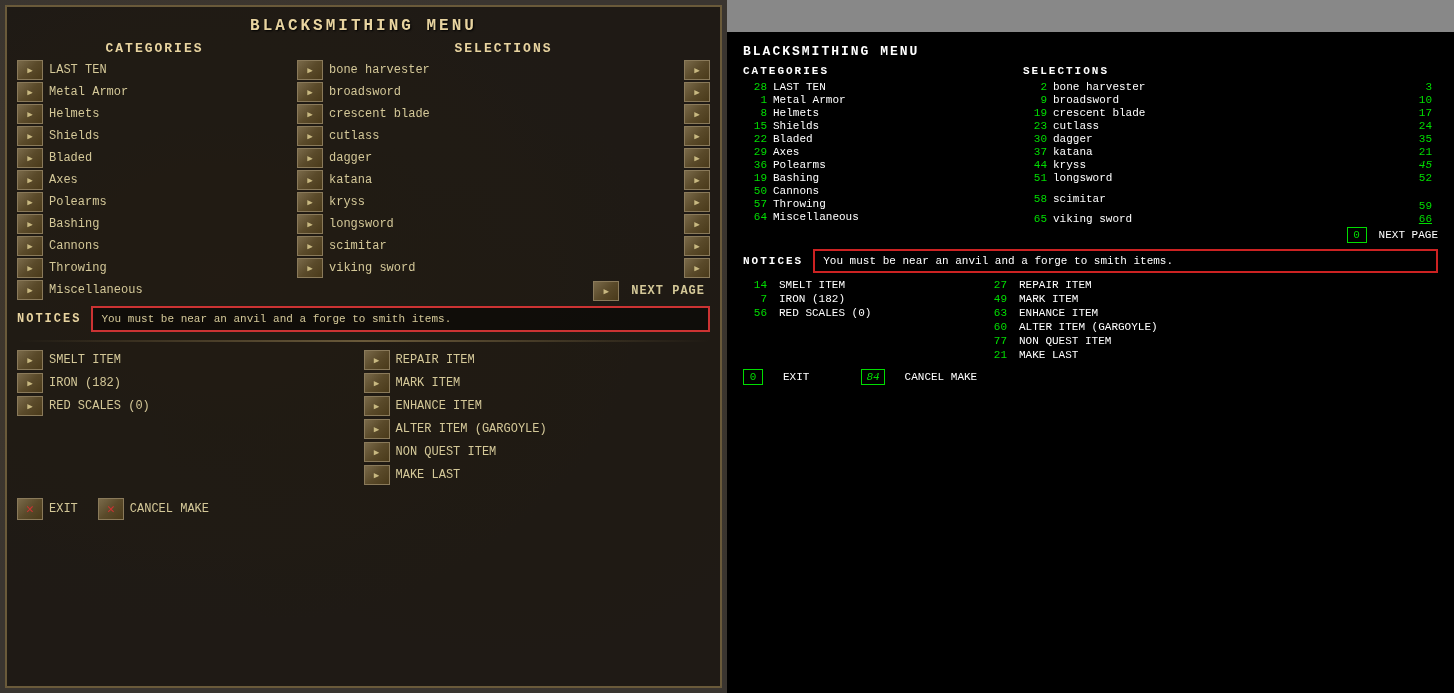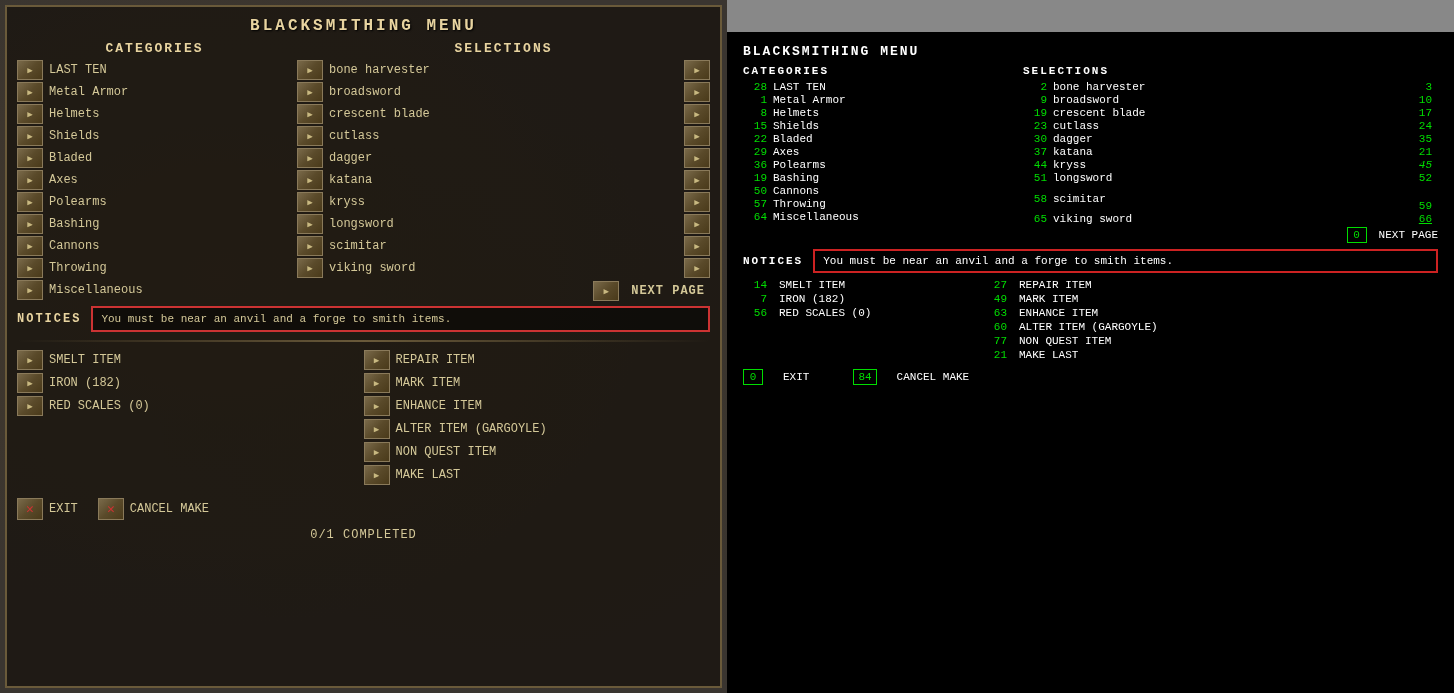--- a/index.html
+++ b/index.html
@@ -583,21 +583,20 @@
     <div class="exit-row">
       <div class="exit-btn">
         <div class="x-btn">✕</div>
         <span class="item-label">EXIT</span>
       </div>
       <div class="exit-btn">
         <div class="x-btn">✕</div>
         <span class="item-label">CANCEL MAKE</span>
       </div>
     </div>
-    <div class="completed-label">0/1 COMPLETED</div>
   </div>
 </div>
 
 <div class="right-panel">
   <div class="right-top-bar"></div>
   <div class="right-content">
     <div class="right-title">BLACKSMITHING MENU</div>
 
     <div class="right-columns-header">
       <div class="right-cat-header">CATEGORIES</div>
@@ -758,17 +757,17 @@
         <div class="right-action-row">
           <span class="num-green">21</span>
           <span class="right-label" style="margin-left:6px;">MAKE LAST</span>
         </div>
       </div>
     </div>
 
     <div class="right-exit-row">
       <span class="num-box">0</span>
       <span class="right-label" style="margin-left:4px;">EXIT</span>
-      <span class="num-box" style="margin-left:28px;">84</span>
+      <span class="num-box" style="margin-left:36px;font-style:italic;">84</span>
       <span class="right-label" style="margin-left:4px;">CANCEL MAKE</span>
     </div>
   </div>
 </div>
 
 </body></html>

